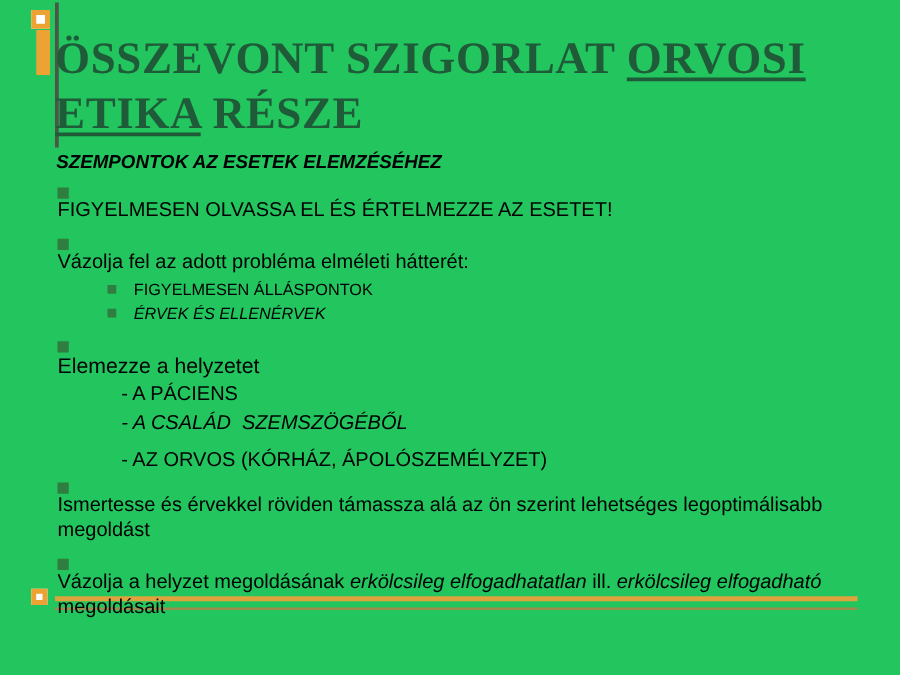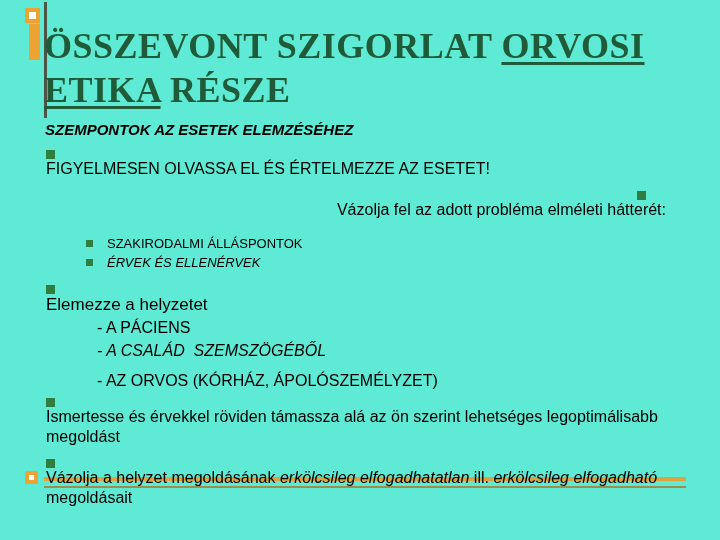--- a/index.html
+++ b/index.html
@@ -1,19 +1,19 @@
 <!DOCTYPE html>
 <html><head>
 <meta charset="utf-8">
 <style>
   html,body{margin:0;padding:0;}
   .slide{
     position:relative;
     width:720px;height:540px;
-    background:#5eead4;
+    background:#22c55e;
     overflow:hidden;
     font-family:"Liberation Sans", sans-serif;
   }
   
   .deco-top-square{
     position:absolute;left:25px;top:8px;width:15px;height:15px;
     border:4px solid #eda234;background:#ffffff;box-sizing:border-box;
   }
   .deco-top-bar{
     position:absolute;left:29px;top:24px;width:11px;height:36px;
@@ -93,28 +93,28 @@
   <div class="body">
 
     <div class="subtitle">SZEMPONTOK AZ ESETEK ELEMZÉSÉHEZ</div>
 
     <div class="li l1">
       <span class="b1"></span>
       <span class="t">FIGYELMESEN OLVASSA EL ÉS ÉRTELMEZZE AZ ESETET!</span>
     </div>
 
 
-    <div class="li l1" style="margin-bottom:16px;align-items:flex-end;">
+    <div class="li l1" style="margin-bottom:4px;">
       <span class="b1"></span>
       <span class="t">Vázolja fel az adott probléma elméleti hátterét:</span>
     </div>
 
     <div class="li l2">
       <span class="b2"></span>
-      <span class="t">SZAKIRODALMI ÁLLÁSPONTOK</span>
+      <span class="t">FIGYELMESEN ÁLLÁSPONTOK</span>
     </div>
 
     <div class="li l2 gap-after">
       <span class="b2"></span>
       <span class="t">ÉRVEK ÉS ELLENÉRVEK</span>
     </div>
 
     <div class="li l1 big" style="margin-bottom:2px;">
       <span class="b1"></span>
       <span class="t">Elemezze a helyzetet</span>

